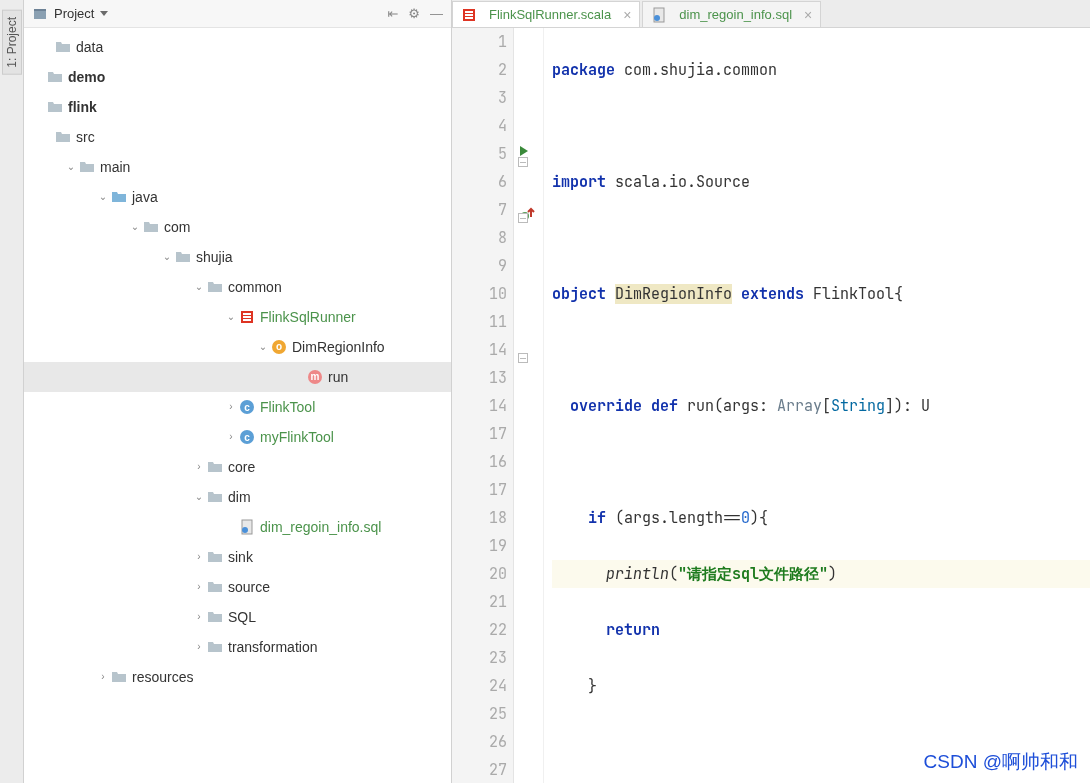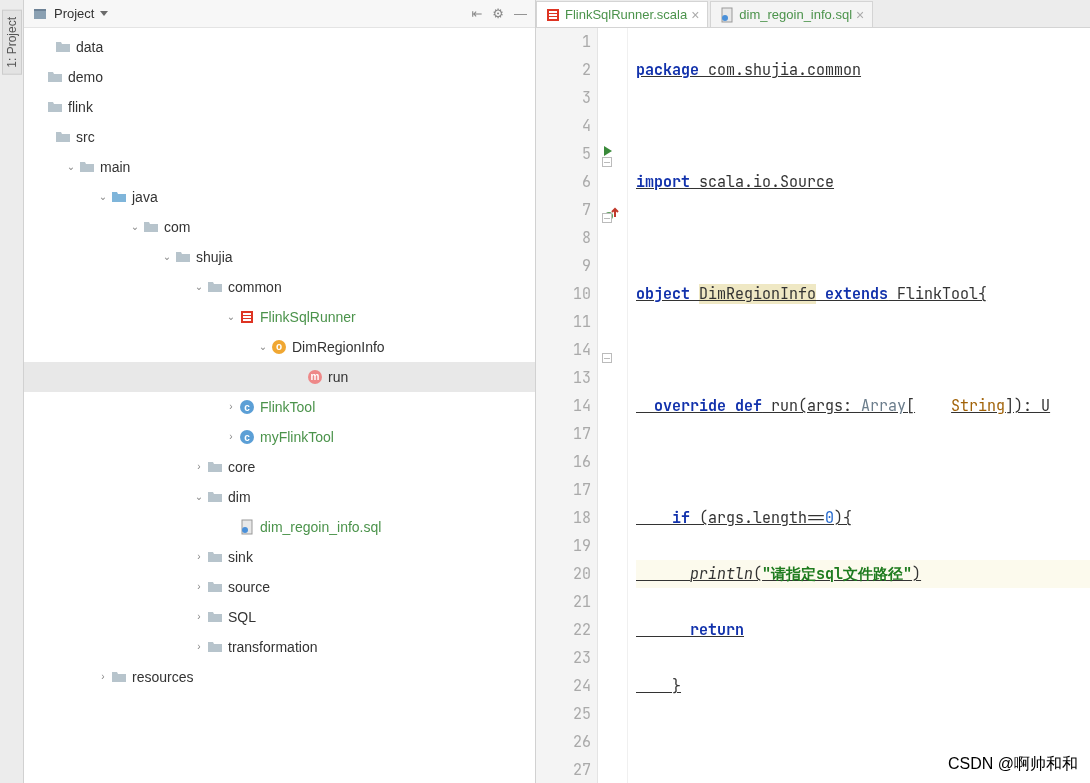--- a/index.html
+++ b/index.html
@@ -1,59 +1,59 @@
 <!DOCTYPE html>
 <html><head>
 <meta charset="utf-8">
 <style>
 * { margin:0; padding:0; box-sizing:border-box; }
 body { font-family:"Segoe UI",Arial,sans-serif; font-size:13px; background:#f2f2f2; color:#333; overflow:hidden; width:1090px; height:783px; position:relative; }
 .root { display:flex; height:100%; }
 .sidebar-tab { width:24px; background:#ececec; border-right:1px solid #d1d1d1; display:flex; flex-direction:column; align-items:center; padding-top:10px; }
 .sidebar-tab .vtext { writing-mode:vertical-rl; transform:rotate(180deg); font-size:12px; color:#555; background:#e3e3e3; padding:6px 2px; border:1px solid #ccc; display:flex; align-items:center; gap:4px; }
-.project-panel { width:512px; background:#fff; border-right:1px solid #d1d1d1; display:flex; flex-direction:column; }
+.project-panel { width:428px; background:#fff; border-right:1px solid #d1d1d1; display:flex; flex-direction:column; }
 .project-header { height:28px; display:flex; align-items:center; padding:0 8px; border-bottom:1px solid #e4e4e4; background:#f7f7f7; }
 .project-header .left { display:flex; align-items:center; gap:6px; flex:1; }
 .project-header .title { color:#333; }
 .project-header .icons { display:flex; align-items:center; gap:10px; color:#888; }
 .project-header .icons span { cursor:pointer; }
 .tree { flex:1; overflow:auto; padding:4px 0; font-size:14px; line-height:30px; }
 .tree .row { display:flex; align-items:center; height:30px; white-space:nowrap; }
 .tree .row.selected { background:#e8e8e8; }
 .tree .chev { width:14px; display:inline-flex; justify-content:center; color:#888; font-size:10px; }
 .tree .icon { width:18px; height:18px; display:inline-flex; align-items:center; justify-content:center; margin-right:4px; }
 .tree .label { color:#333; }
-.tree .label.bold { font-weight:normal; }
+.tree .label.bold { font-weight:bold; }
 .tree .label.green { color:#4b934b; }
 .dot-orange { width:14px; height:14px; border-radius:50%; background:#f0a732; color:#fff; display:inline-flex; align-items:center; justify-content:center; font-size:10px; font-weight:bold; }
 .dot-pink { width:14px; height:14px; border-radius:50%; background:#e88; color:#fff; display:inline-flex; align-items:center; justify-content:center; font-size:10px; font-weight:bold; }
 .folder { fill:#b7c4cc; }
 .folder-blue { fill:#7fb5da; }
 .editor-area { flex:1; display:flex; flex-direction:column; background:#fff; min-width:0; }
 .tabs { height:28px; display:flex; align-items:flex-end; background:#ececec; border-bottom:1px solid #d4d4d4; }
-.tab { height:26px; display:flex; align-items:center; padding:0 8px; gap:4px; background:#f4f4f4; border:1px solid #d4d4d4; border-bottom:none; margin-right:2px; font-size:13px; }
+.tab { height:26px; display:flex; align-items:center; padding:0 8px; gap:12px; background:#f4f4f4; border:1px solid #d4d4d4; border-bottom:none; margin-right:2px; font-size:13px; }
 .tab.active { background:#fff; }
 .tab .name.green { color:#4b934b; }
 .tab .close { color:#aaa; cursor:pointer; font-size:14px; }
 .code-area { flex:1; display:flex; font-family:"JetBrains Mono","Consolas",monospace; font-size:15px; line-height:28px; overflow:hidden; }
 .gutter { width:62px; background:#f4f4f4; border-right:1px solid #e4e4e4; color:#aaa; text-align:right; padding:0 6px 0 0; position:relative; }
 .gutter .ln { height:28px; }
 .gutter-icons { width:30px; background:#fff; border-right:1px solid #f0f0f0; position:relative; }
 .gutter-icons .gi { position:absolute; left:6px; width:16px; height:16px; }
 .code { flex:1; padding-left:8px; white-space:pre; overflow:hidden; color:#333; }
-.code .line { height:28px;text-decoration:underline; }
+.code .line { height:28px; }
 .code .line.hl { background:#fcfaed; }
 .kw { color:#1232ac; font-weight:bold; }
 .str { color:#1e7b1e; font-weight:bold; }
 .num { color:#2166cc; }
 .type { color:#6b7d8c; }
 .fn-italic { font-style:italic; }
 .obj-hl { background:#efe8c4; }
-.cls-ref { color:#a16207;margin-left:36px; }
-.watermark { position:absolute; right:12px; bottom:8px; color:#000000; font-size:16px; pointer-events:none; }
+.cls-ref { color:#0369a1; }
+.watermark { position:absolute; right:12px; bottom:8px; color:#1d4ed8; font-size:19px; pointer-events:none; }
 svg.ico { width:16px; height:16px; }
 .play-tri { width:0; height:0; border-left:8px solid #3a8a3a; border-top:5px solid transparent; border-bottom:5px solid transparent; }
 .fold { width:10px; height:10px; border:1px solid #bbb; display:inline-block; position:relative; background:#fff; }
 .fold::before { content:""; position:absolute; left:1px; right:1px; top:4px; height:1px; background:#bbb; }
 .fold-col { position:absolute; left:4px; }
 .arrow-dn { display:inline-block; width:0; height:0; border-left:4px solid transparent; border-right:4px solid transparent; border-top:5px solid #6b6b6b; }
 </style>
 </head>
 <body>
 

